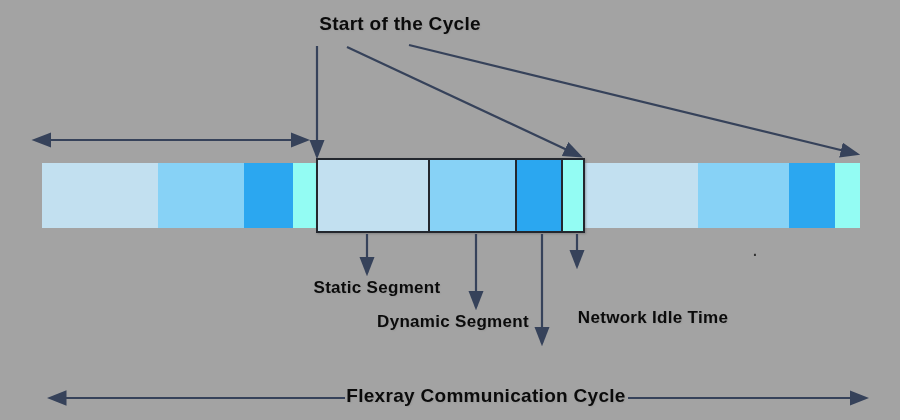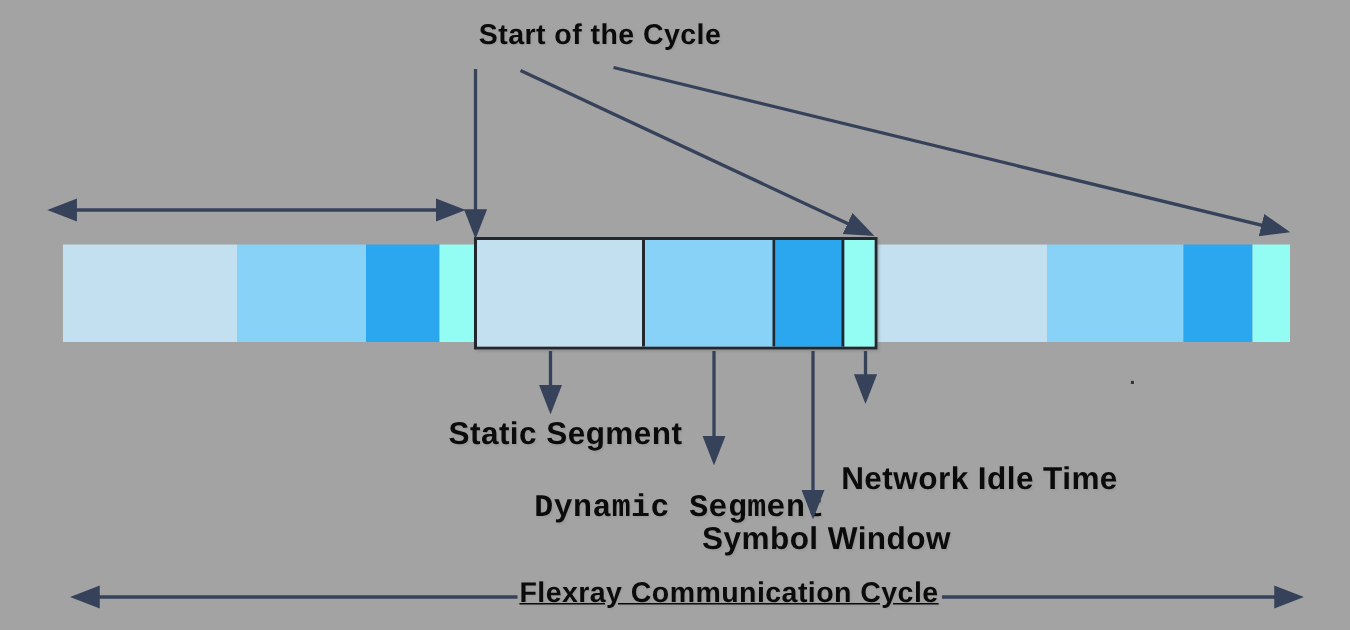--- a/index.html
+++ b/index.html
@@ -20,22 +20,22 @@
   .lbl{
     position:absolute;
     transform:translateX(-50%);
     white-space:nowrap;
     font-weight:bold;
     color:#0b0b0b;
     text-shadow:1px 1px 1px rgba(140,140,140,0.35);
     letter-spacing:0.3px;
   }
   .lbl-title{font-size:19px;}
-  .lbl-mid{font-size:21px;}
-  .lbl-big{font-size:19px;text-decoration:underline;}
+  .lbl-mid{font-size:17px;}
+  .lbl-big{font-size:19px;}
   #timeline-bar{
     position:absolute;
     left:0;top:158px;width:900px;height:75px;
   }
   .cycle{
     position:absolute;
     top:5px;height:65px;
     display:flex;
   }
   .cycle.outlined{
@@ -69,23 +69,22 @@
 </head>
 <body>
 
 <div id="stage">
 
   <div class="lbl lbl-title" style="left:400px;top:13px;">Start of the Cycle</div>
 
 
   <div class="lbl lbl-mid" style="left:377px;top:278px;">Static Segment</div>
 
-  <div class="lbl lbl-mid" style="left:453px;top:328px;font-family:Liberation Mono, monospace;">Dynamic Segment</div>
+  <div class="lbl lbl-mid" style="left:453px;top:312px;">Dynamic Segment</div>
 
-  <div class="lbl lbl-mid" style="left:551px;top:348px;">Symbol Window</div>
 
   <div class="lbl lbl-mid" style="left:653px;top:276px;margin-top:32px;">Network Idle Time</div>
 
   <div class="lbl lbl-big" style="left:486px;top:385px;">Flexray Communication Cycle</div>
 
   <div class="dot" style="left:753px;top:243px;">.</div>
 
   <div id="timeline-bar">
       <div class="cycle" style="left: 42px; width: 274px;">
         <div class="seg" style="width: 116px; background: rgb(194, 224, 240);"></div>

